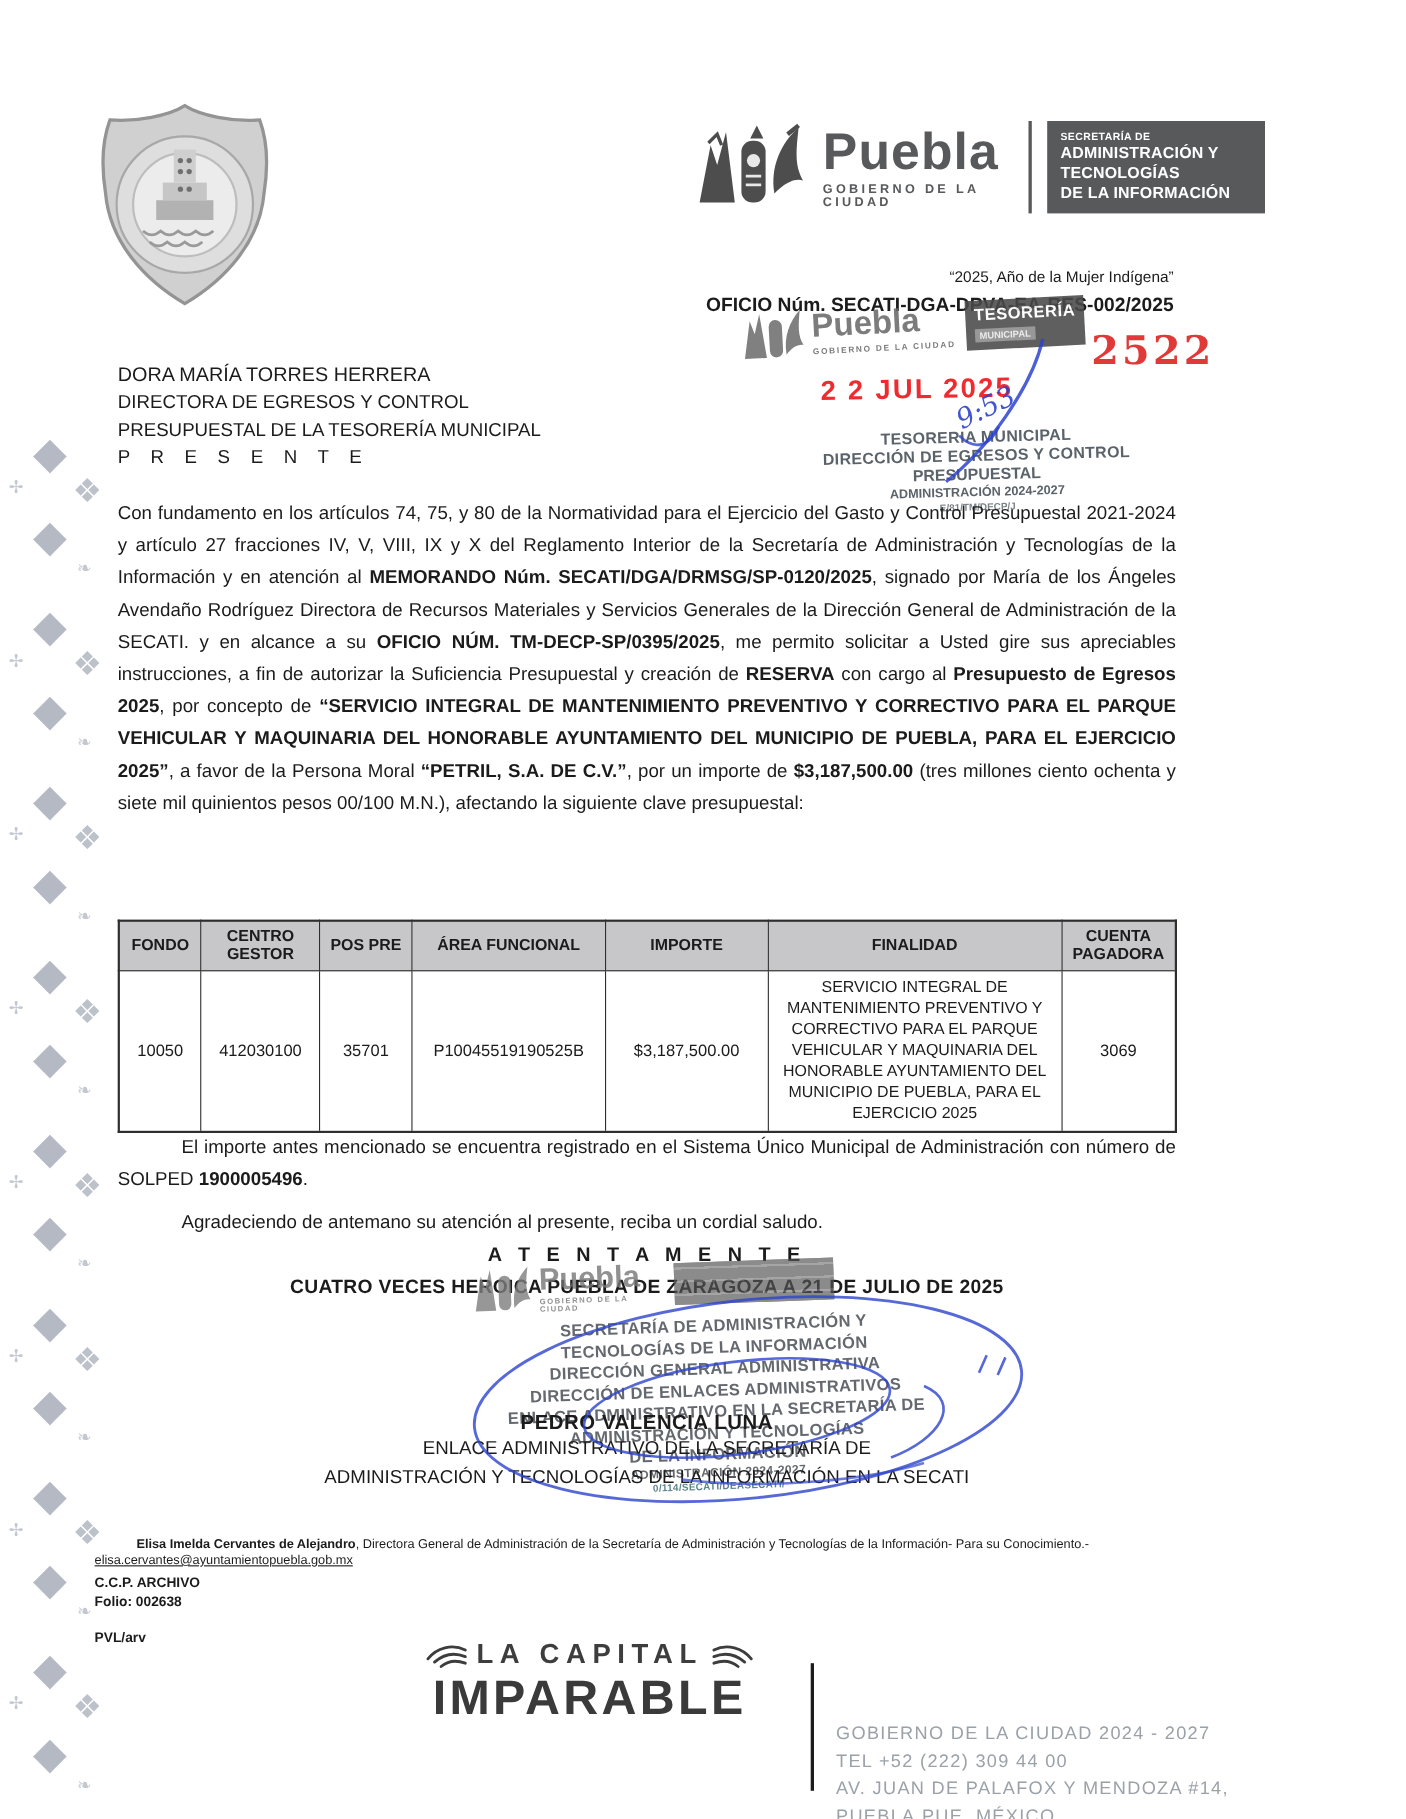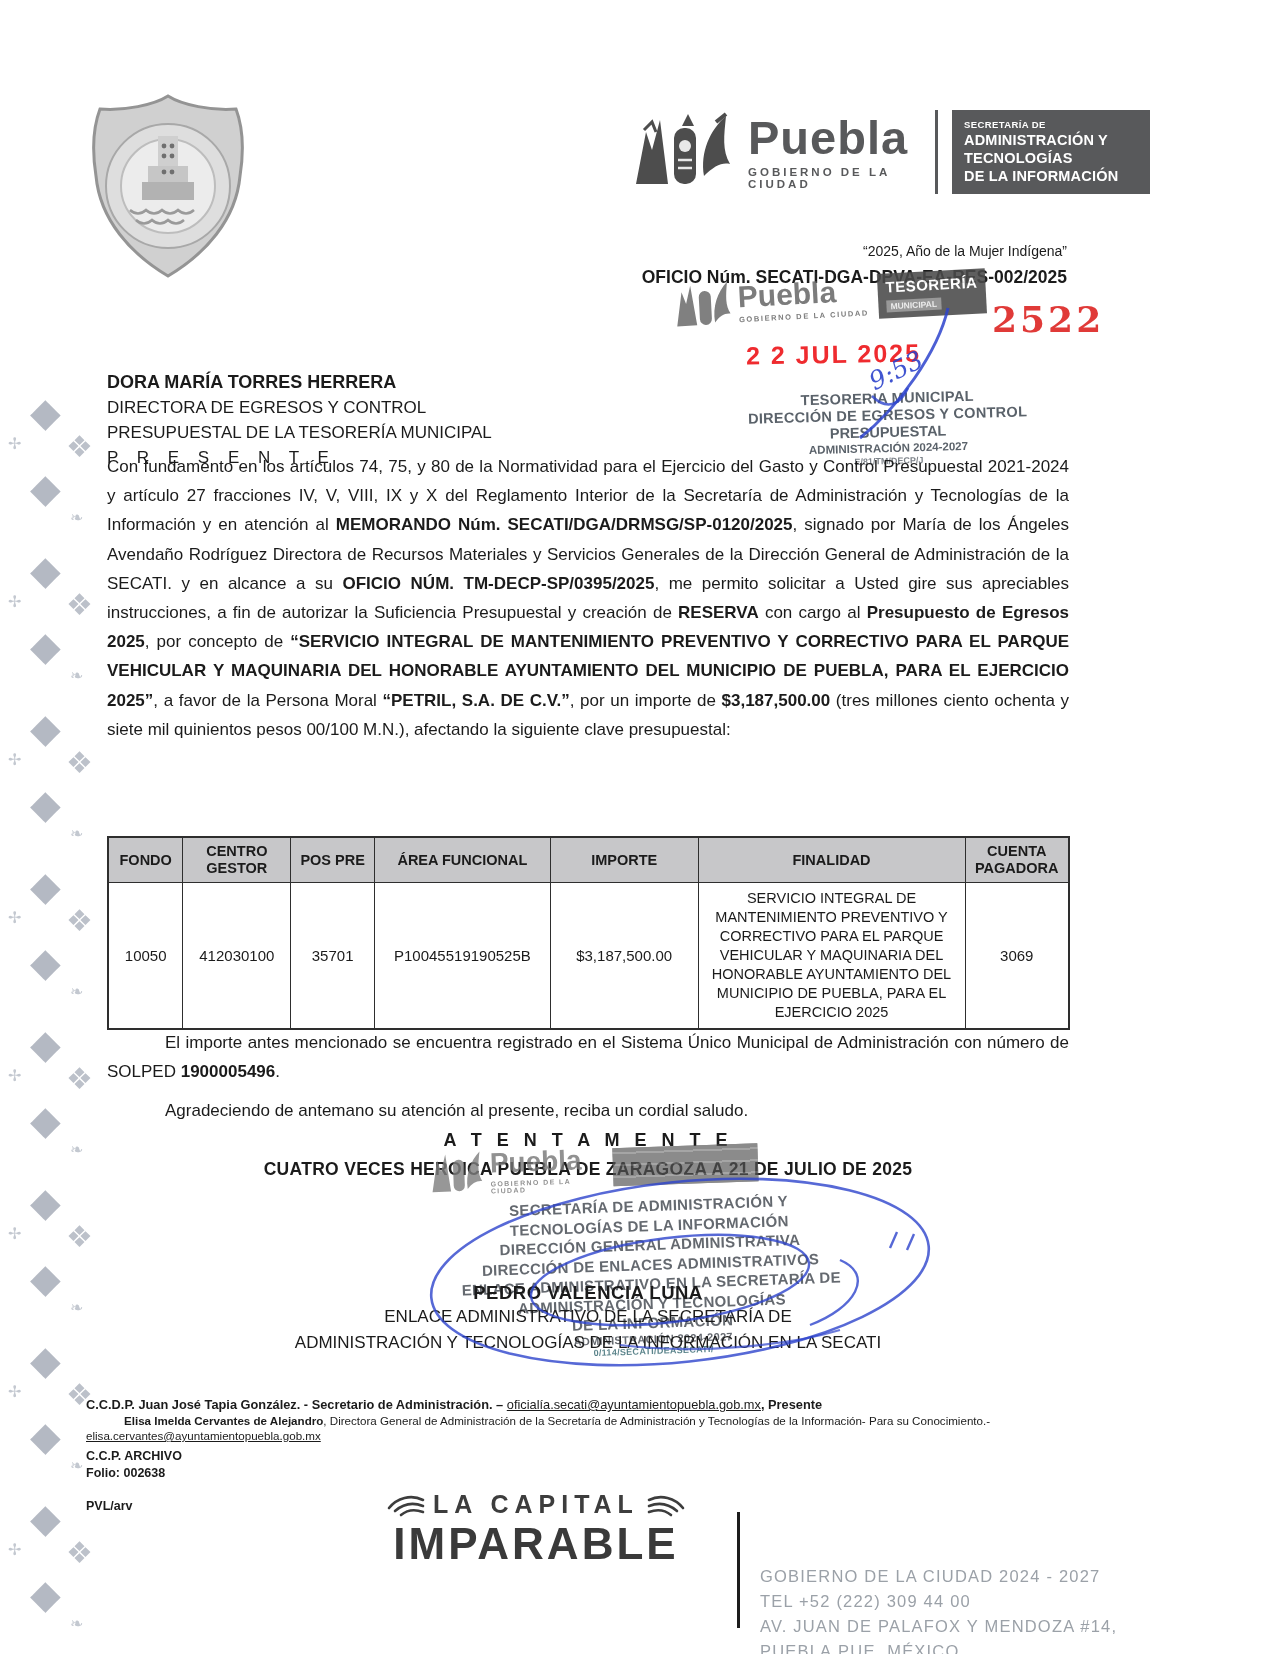--- a/index.html
+++ b/index.html
@@ -53,21 +53,21 @@
   .date-red{left:746px;top:340px;font-size:25px;font-weight:bold;color:#ef2b2f;letter-spacing:2px;transform:rotate(-1deg);}
   .time-blue{left:868px;top:356px;font-family:"DejaVu Serif",serif;font-style:italic;font-size:25px;color:#2d43cc;transform:rotate(-26deg);opacity:.9;}
   .olines{left:678px;top:390px;width:420px;text-align:center;color:#4d555e;transform:rotate(-1.5deg);opacity:.92;}
   .olines .l0,.olines .l1{font-size:14.5px;font-weight:bold;line-height:17px;letter-spacing:.3px;}
   .olines .l2{font-size:14.5px;font-weight:bold;line-height:17px;}
   .olines .l3{font-size:11.5px;font-weight:bold;line-height:15px;}
   .olines .l4{font-size:9px;font-weight:bold;line-height:11px;opacity:.8;}
 
   
   .addr{left:107px;top:328px;line-height:25px;}
-  .addr .nm{font-size:18px;font-weight:bold;margin-top:42px;}
+  .addr .nm{font-size:18px;font-weight:normal;}
   .addr .ti{font-size:17px;}
   .addr .pr{font-size:17px;letter-spacing:7px;}
 
   
   .para{left:107px;top:452px;width:962px;font-size:17px;line-height:29.2px;text-align:justify;}
   .p2{top:1028px;text-indent:58px;}
   .p3{top:1096px;text-indent:58px;text-align:left;}
 
   
   .tblwrap{left:107px;top:836px;width:963px;}
@@ -342,21 +342,20 @@
     <path d="M250 205 C330 215 420 205 470 190" fill="none" stroke="#2d43cc" stroke-width="2.2" opacity=".7"></path>
   </svg>
 
   <div class="abs signer">
     <div class="nm">PEDRO VALENCIA LUNA</div>
     <div class="t">ENLACE ADMINISTRATIVO DE LA SECRETARÍA DE</div>
     <div class="t">ADMINISTRACIÓN Y TECNOLOGÍAS DE LA INFORMACIÓN EN LA SECATI</div>
   </div>
 
   <div class="abs notes">
-    <div class="n1"><span class="b">C.C.D.P. Juan José Tapia González. - Secretario de Administración. – </span><span class="u">oficialía.secati@ayuntamientopuebla.gob.mx</span><span class="b">,  Presente</span></div>
     <div class="n2"><span class="b">Elisa Imelda Cervantes de Alejandro</span><span>, Directora General de Administración de la Secretaría de Administración y Tecnologías de la Información- Para su Conocimiento.-</span></div>
     <div class="n3"><span class="u">elisa.cervantes@ayuntamientopuebla.gob.mx</span></div>
     <div class="n4">C.C.P. ARCHIVO</div>
     <div class="n5">Folio: 002638</div>
     <div class="n6">PVL/arv</div>
   </div>
 
   <div class="abs capital">
     <div class="cap-top">
       <svg width="38" height="26" viewBox="0 0 38 26">

